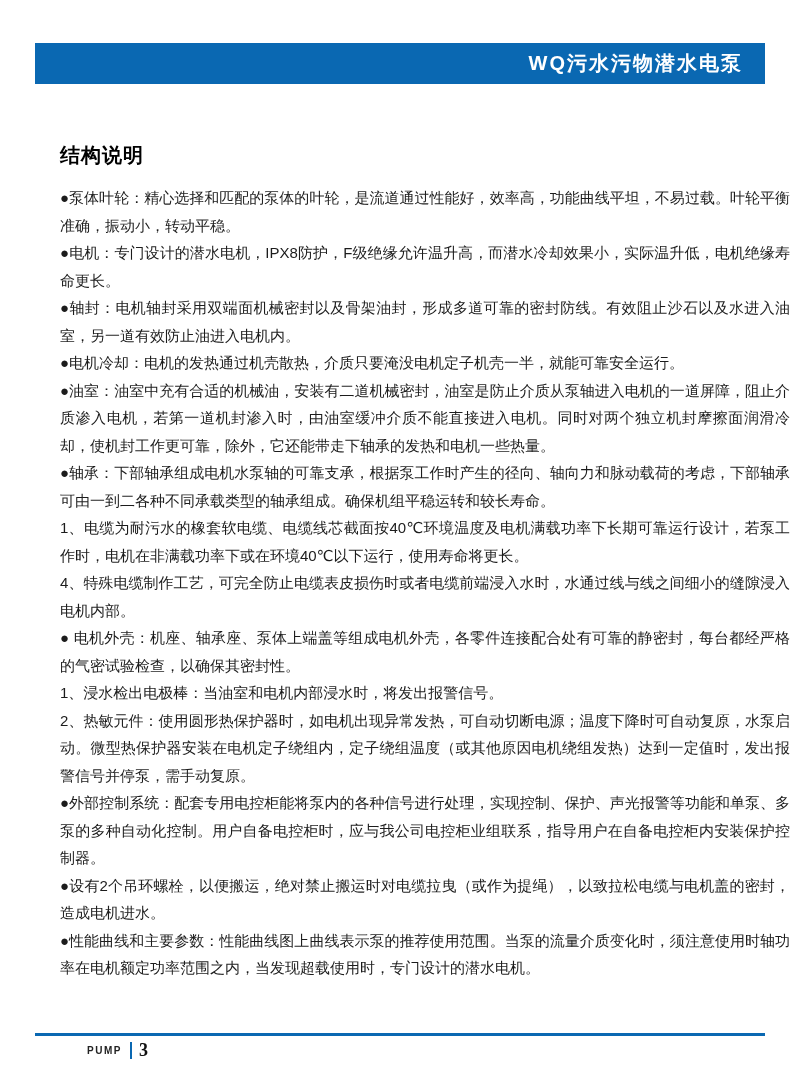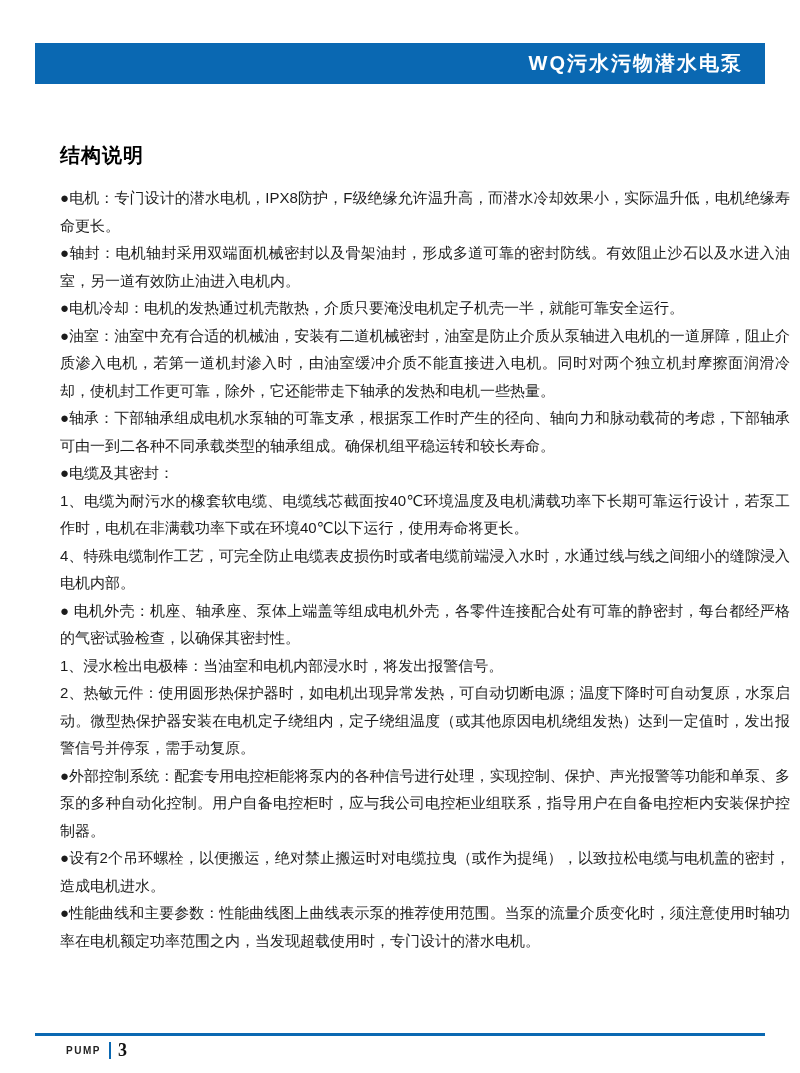--- a/index.html
+++ b/index.html
@@ -68,21 +68,21 @@
     width: 730px;
   }
   .footer-rule {
     width: 100%;
     height: 3px;
     background: #0a68b2;
   }
   .footer-inner {
     display: flex;
     align-items: center;
-    margin-left: 31px;
+    margin-left: 52px;
     margin-top: 3px;
     height: 22px;
     text-align: center;
   }
   .footer-brand {
     font-size: 10px;
     font-weight: bold;
     letter-spacing: 1.5px;
     color: #222222;
   }
@@ -103,26 +103,26 @@
 <body>
 
 <div class="page">
 
   <header class="header-bar">
     <span class="header-title">WQ污水污物潜水电泵</span>
   </header>
 
   <main class="content">
     <h1 class="section-title">结构说明</h1>
+    <p class="para">●泵体叶轮：精心选择和匹配的泵体的叶轮，是流道通过性能好，效率高，功能曲线平坦，不易过载。叶轮平衡准确，振动小，转动平稳。</p>
     <p class="para">●电机：专门设计的潜水电机，IPX8防护，F级绝缘允许温升高，而潜水冷却效果小，实际温升低，电机绝缘寿命更长。</p>
     <p class="para">●轴封：电机轴封采用双端面机械密封以及骨架油封，形成多道可靠的密封防线。有效阻止沙石以及水进入油室，另一道有效防止油进入电机内。</p>
     <p class="para">●电机冷却：电机的发热通过机壳散热，介质只要淹没电机定子机壳一半，就能可靠安全运行。</p>
     <p class="para">●油室：油室中充有合适的机械油，安装有二道机械密封，油室是防止介质从泵轴进入电机的一道屏障，阻止介质渗入电机，若第一道机封渗入时，由油室缓冲介质不能直接进入电机。同时对两个独立机封摩擦面润滑冷却，使机封工作更可靠，除外，它还能带走下轴承的发热和电机一些热量。</p>
     <p class="para">●轴承：下部轴承组成电机水泵轴的可靠支承，根据泵工作时产生的径向、轴向力和脉动载荷的考虑，下部轴承可由一到二各种不同承载类型的轴承组成。确保机组平稳运转和较长寿命。</p>
-    <p class="para">●电缆及其密封：</p>
     <p class="para">1、电缆为耐污水的橡套软电缆、电缆线芯截面按40℃环境温度及电机满载功率下长期可靠运行设计，若泵工作时，电机在非满载功率下或在环境40℃以下运行，使用寿命将更长。</p>
     <p class="para">4、特殊电缆制作工艺，可完全防止电缆表皮损伤时或者电缆前端浸入水时，水通过线与线之间细小的缝隙浸入电机内部。</p>
     <p class="para">● 电机外壳：机座、轴承座、泵体上端盖等组成电机外壳，各零件连接配合处有可靠的静密封，每台都经严格的气密试验检查，以确保其密封性。</p>
     <p class="para">1、浸水检出电极棒：当油室和电机内部浸水时，将发出报警信号。</p>
     <p class="para">2、热敏元件：使用圆形热保护器时，如电机出现异常发热，可自动切断电源；温度下降时可自动复原，水泵启动。微型热保护器安装在电机定子绕组内，定子绕组温度（或其他原因电机绕组发热）达到一定值时，发出报警信号并停泵，需手动复原。</p>
     <p class="para">●外部控制系统：配套专用电控柜能将泵内的各种信号进行处理，实现控制、保护、声光报警等功能和单泵、多泵的多种自动化控制。用户自备电控柜时，应与我公司电控柜业组联系，指导用户在自备电控柜内安装保护控制器。</p>
     <p class="para">●设有2个吊环螺栓，以便搬运，绝对禁止搬运时对电缆拉曳（或作为提绳），以致拉松电缆与电机盖的密封，造成电机进水。</p>
     <p class="para">●性能曲线和主要参数：性能曲线图上曲线表示泵的推荐使用范围。当泵的流量介质变化时，须注意使用时轴功率在电机额定功率范围之内，当发现超载使用时，专门设计的潜水电机。</p>
   </main>
 

